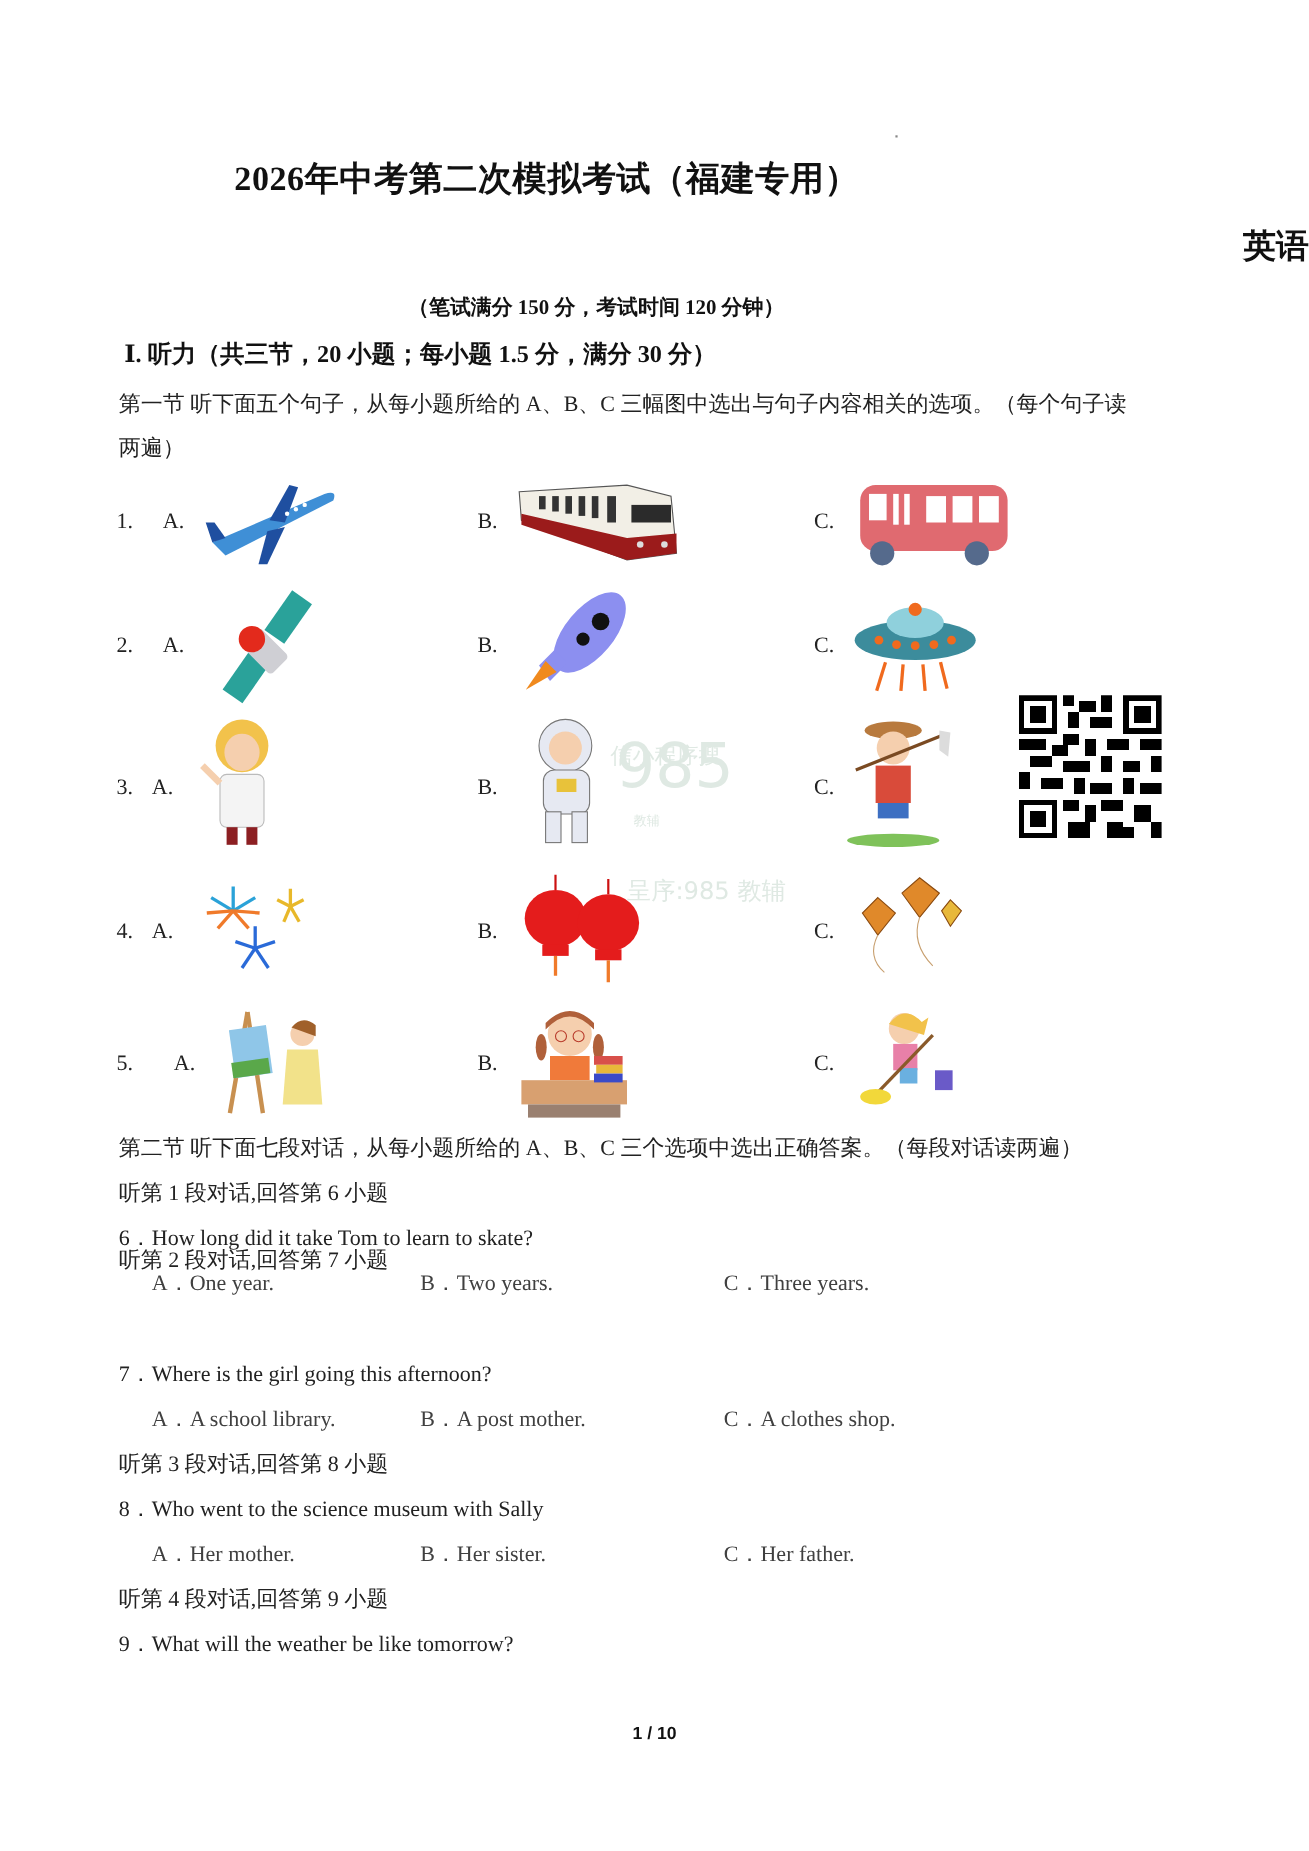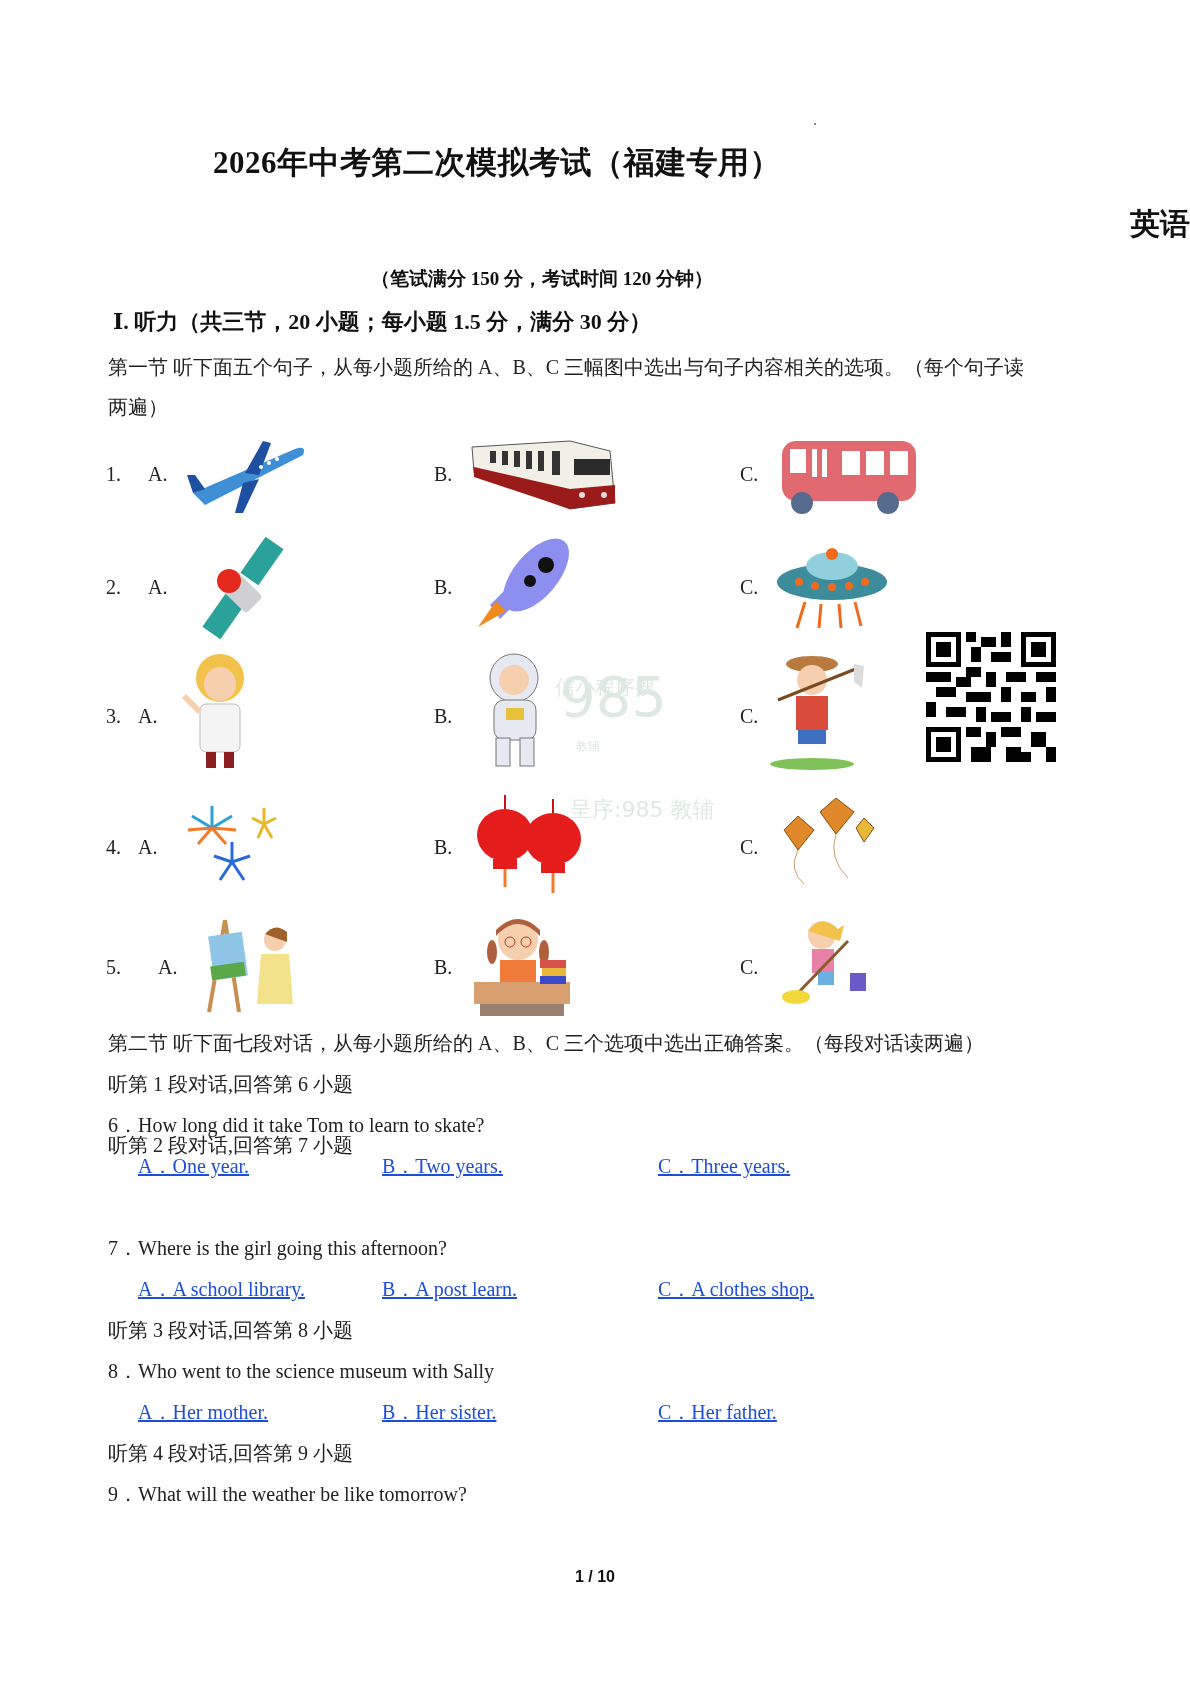--- a/index.html
+++ b/index.html
@@ -12,21 +12,21 @@
   .part { left: 113px; top: 307px; font-size: 22px; font-weight: bold; }
   .instr { left: 108px; font-size: 20px; color: #222; }
   .line { left: 108px; font-size: 20px; color: #222; white-space: nowrap; }
   .qnum { font-size: 20px; color: #222; }
   .opt-label { font-size: 20px; color: #222; }
   .pic { position: absolute; }
   .qr { left: 926px; top: 632px; width: 130px; height: 130px; }
   .watermark { color: #dfe9e3; font-family: "DejaVu Sans", sans-serif; }
   .pagenum { left: 0; width: 1190px; text-align: center; top: 1568px; font-size: 16px; font-weight: bold;
              font-family: "Liberation Sans", sans-serif; }
-  .choice { font-size: 20px; color: #1d4ed8; white-space: nowrap; text-decoration: underline; }
+  .choice { font-size: 20px; color: #404040; white-space: nowrap; }
   .dot { left: 814px; top: 123px; width: 2px; height: 2px; background: #888; }
 </style>
 </head>
 <body>
 
 <div class="abs dot"></div>
 
 <div class="abs title">2026年中考第二次模拟考试（福建专用）</div>
 <div class="abs subject">英语</div>
 <div class="abs note">（笔试满分 150 分，考试时间 120 分钟）</div>
@@ -284,21 +284,21 @@
 
 <div class="abs line" style="top:1071px;">听第 1 段对话,回答第 6 小题</div>
 <div class="abs line" style="top:1112px;">6．How long did it take Tom to learn to skate?</div>
 <div class="abs choice" style="left:138px;top:1153px;">A．One year.</div>
 <div class="abs choice" style="left:382px;top:1153px;">B．Two years.</div>
 <div class="abs choice" style="left:658px;top:1153px;">C．Three years.</div>
 
 <div class="abs line" style="top:1132px;">听第 2 段对话,回答第 7 小题</div>
 <div class="abs line" style="top:1235px;">7．Where is the girl going this afternoon?</div>
 <div class="abs choice" style="left:138px;top:1276px;">A．A school library.</div>
-<div class="abs choice" style="left:382px;top:1276px;">B．A post learn.</div>
+<div class="abs choice" style="left:382px;top:1276px;">B．A post mother.</div>
 <div class="abs choice" style="left:658px;top:1276px;">C．A clothes shop.</div>
 
 <div class="abs line" style="top:1317px;">听第 3 段对话,回答第 8 小题</div>
 <div class="abs line" style="top:1358px;">8．Who went to the science museum with Sally</div>
 <div class="abs choice" style="left:138px;top:1399px;">A．Her mother.</div>
 <div class="abs choice" style="left:382px;top:1399px;">B．Her sister.</div>
 <div class="abs choice" style="left:658px;top:1399px;">C．Her father.</div>
 
 <div class="abs line" style="top:1440px;">听第 4 段对话,回答第 9 小题</div>
 <div class="abs line" style="top:1481px;">9．What will the weather be like tomorrow?</div>

